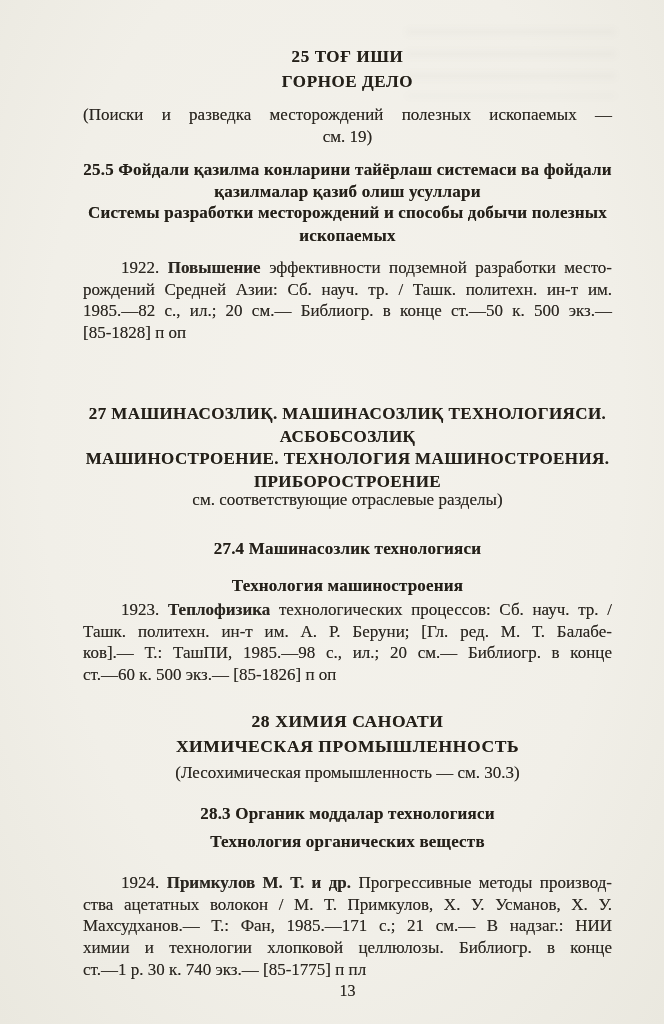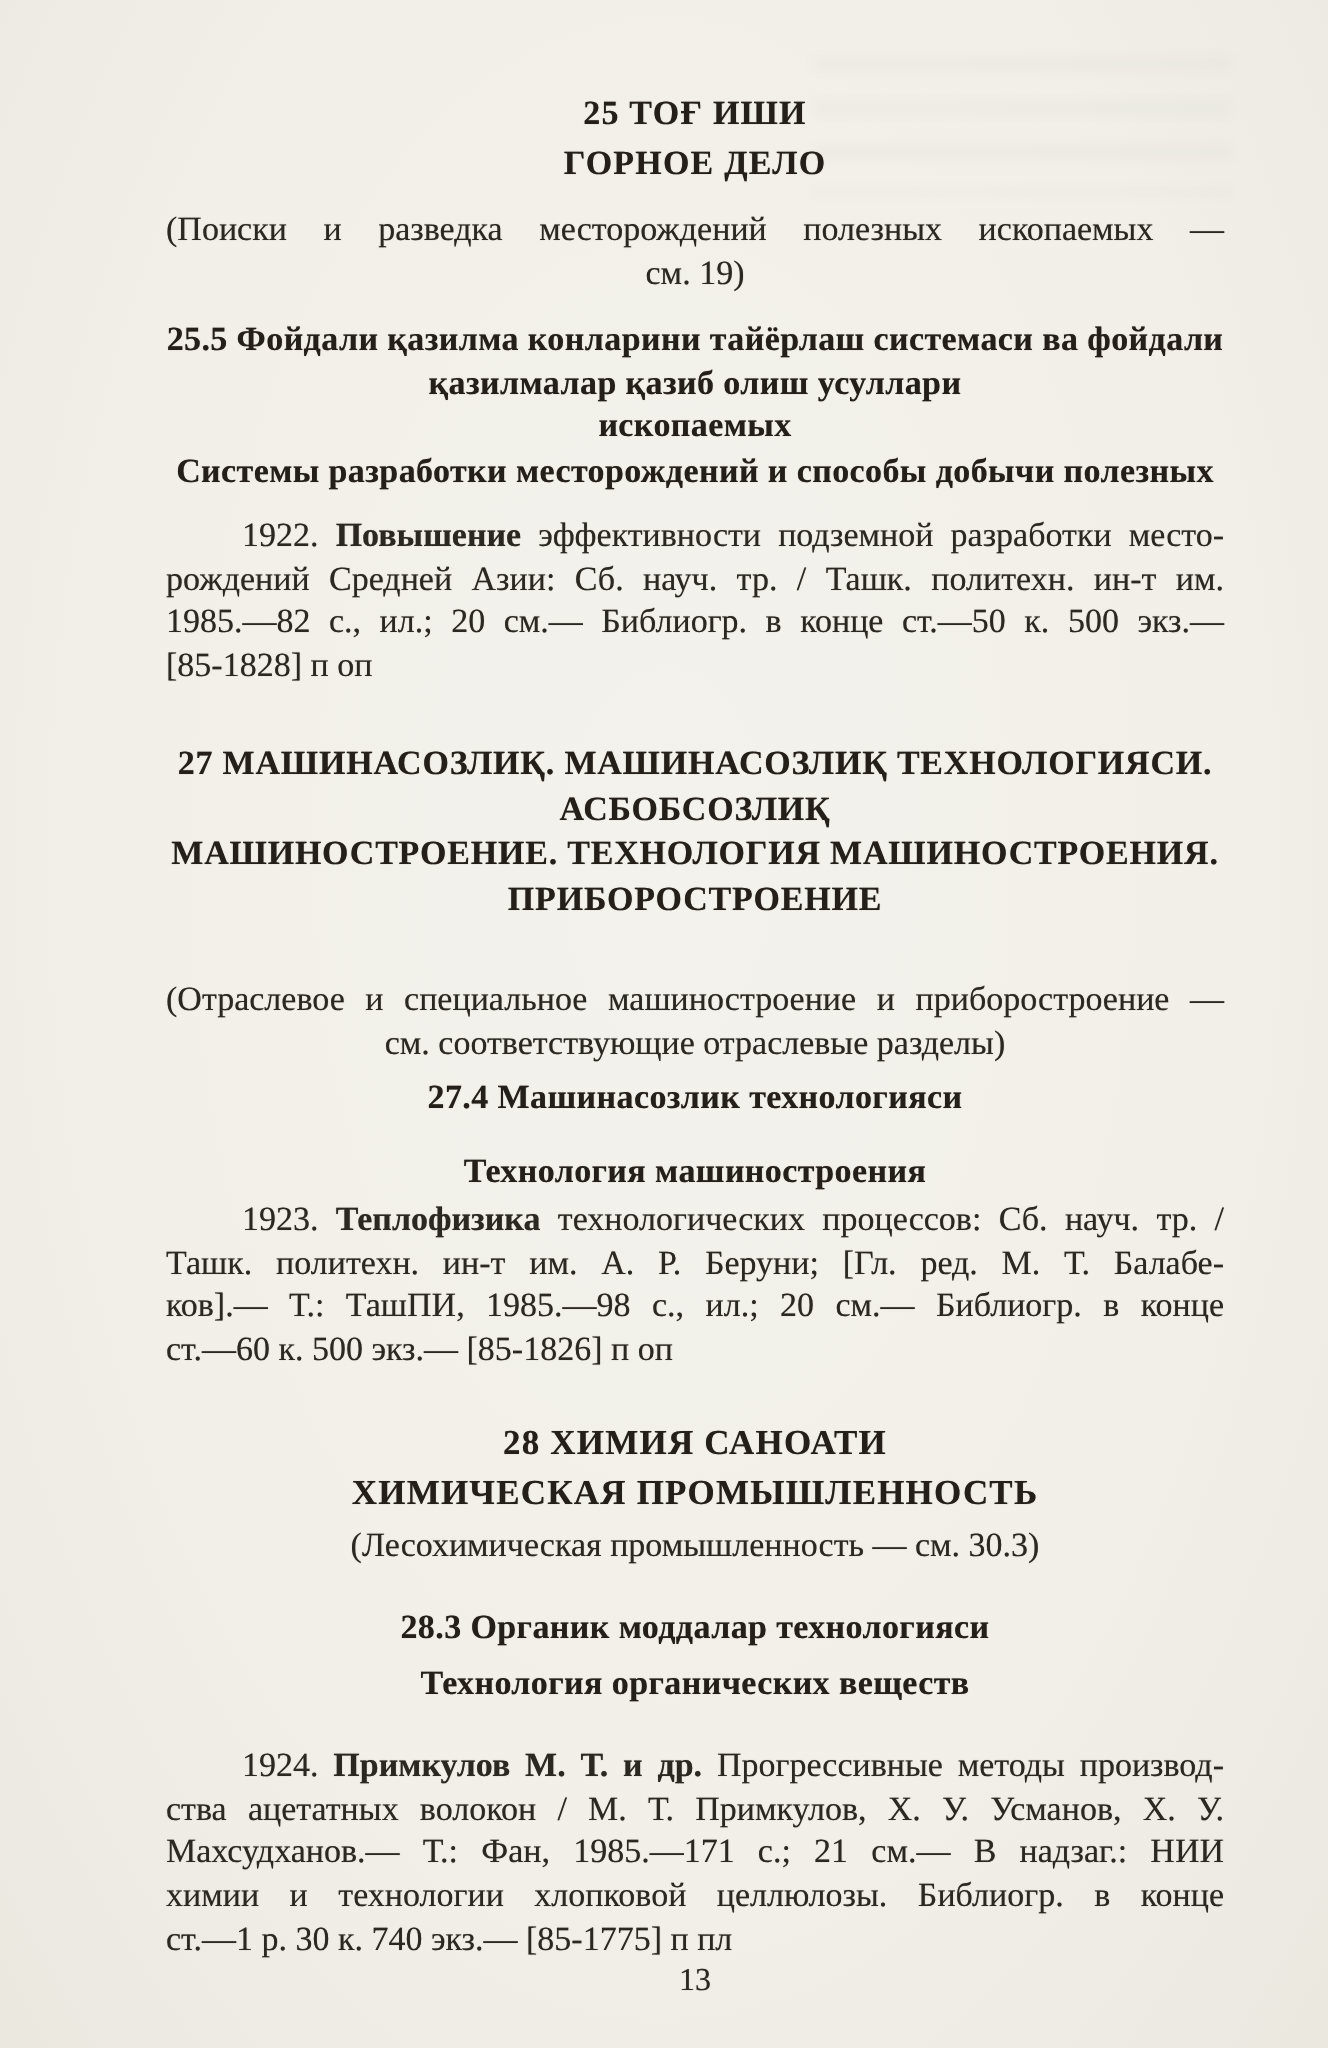--- a/index.html
+++ b/index.html
@@ -55,40 +55,39 @@
     <span class="line jline">(Поиски и разведка месторождений полезных ископаемых —</span>
     <span class="line center">см. 19)</span>
   </div>
 
   <div class="block center bold subhead ink" style="top:159px;">
     <span class="line">25.5 Фойдали қазилма конларини тайёрлаш системаси ва фойдали</span>
     <span class="line">қазилмалар қазиб олиш усуллари</span>
   </div>
 
   <div class="block center bold subhead ink" style="top:201px; line-height:23px;">
+    <span class="line">Системы разработки месторождений и способы добычи полезных</span>
     <span class="line">ископаемых</span>
-    <span class="line">Системы разработки месторождений и способы добычи полезных</span>
   </div>
 
   <div class="block entry ink" style="top:257px;">
     <div class="line jline indent"><span>1922. </span><b>Повышение</b><span> эффективности подземной разработки место-</span></div>
     <div class="line jline">рождений Средней Азии: Сб. науч. тр. / Ташк. политехн. ин-т им.</div>
     <div class="line jline">1985.—82 с., ил.; 20 см.— Библиогр. в конце ст.—50 к. 500 экз.—</div>
     <div class="line entry-last">[85-1828] п оп</div>
   </div>
 
-  <div class="block center bold sec-title-27 ink" style="top:371px;">
+  <div class="block center bold sec-title-27 ink" style="top:403px;">
     <span class="line">27 МАШИНАСОЗЛИҚ. МАШИНАСОЗЛИҚ ТЕХНОЛОГИЯСИ.</span>
     <span class="line">АСБОБСОЗЛИҚ</span>
     <span class="line">МАШИНОСТРОЕНИЕ. ТЕХНОЛОГИЯ МАШИНОСТРОЕНИЯ.</span>
     <span class="line">ПРИБОРОСТРОЕНИЕ</span>
   </div>
 
   <div class="block note ink" style="top:489px;">
-    <span class="line jline">(Отраслевое и специальное машиностроение и приборостроение —</span>
     <span class="line center">см. соответствующие отраслевые разделы)</span>
   </div>
 
   <div class="block center bold subhead-single ink" style="top:539px;">27.4 Машинасозлик технологияси</div>
   <div class="block center bold subhead-single ink" style="top:576px;">Технология машиностроения</div>
 
   <div class="block entry ink" style="top:599px;">
     <div class="line jline indent"><span>1923. </span><b>Теплофизика</b><span> технологических процессов: Сб. науч. тр. /</span></div>
     <div class="line jline">Ташк. политехн. ин-т им. А. Р. Беруни; [Гл. ред. М. Т. Балабе-</div>
     <div class="line jline">ков].— Т.: ТашПИ, 1985.—98 с., ил.; 20 см.— Библиогр. в конце</div>

